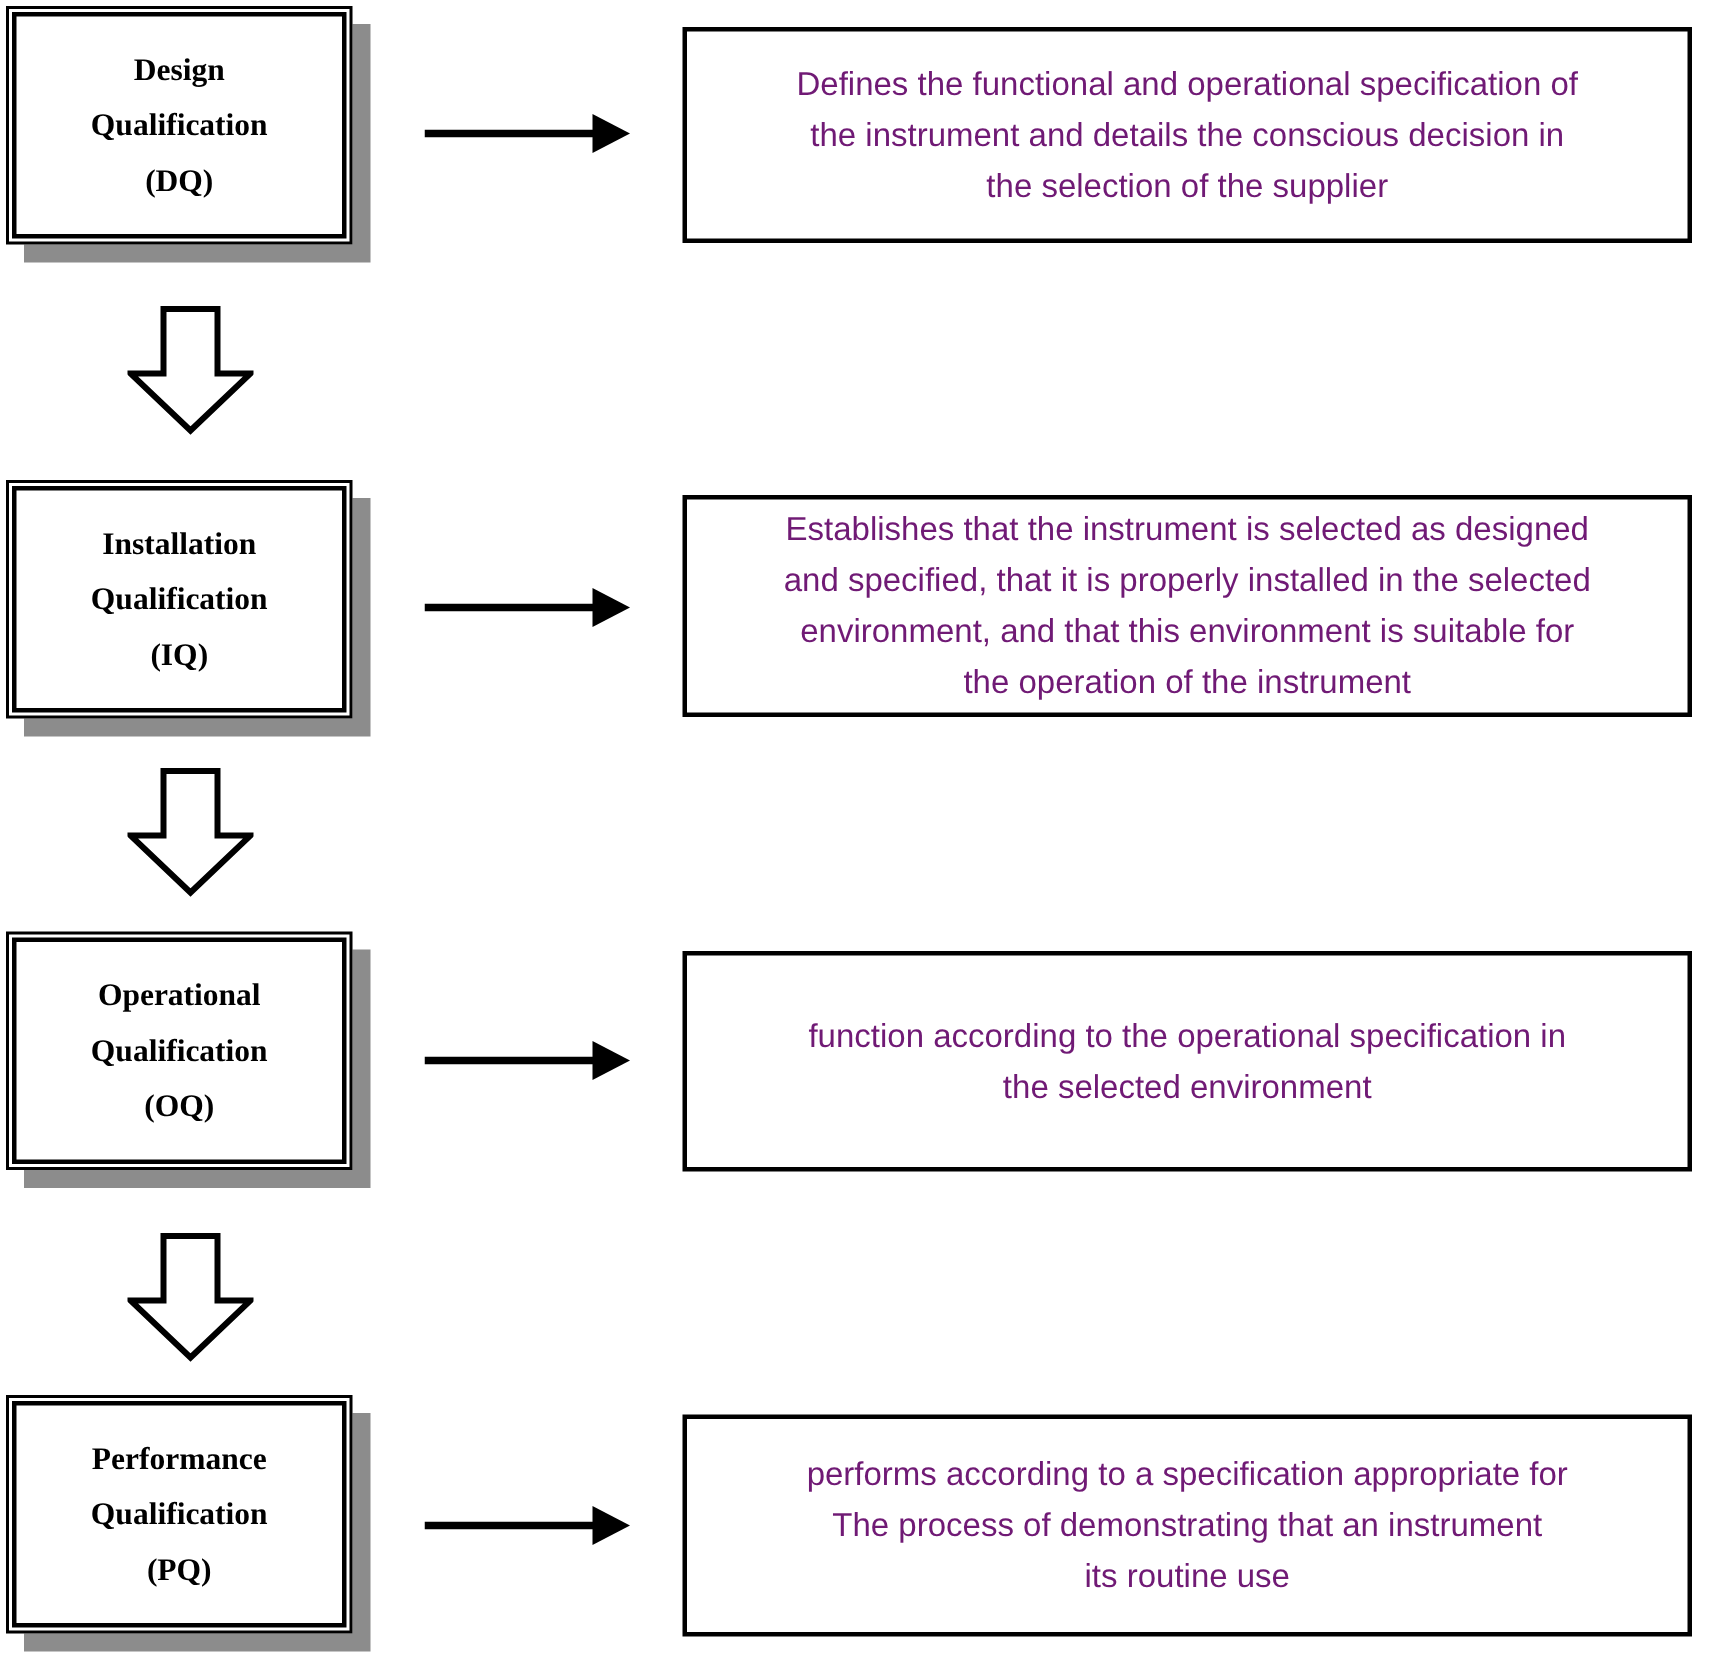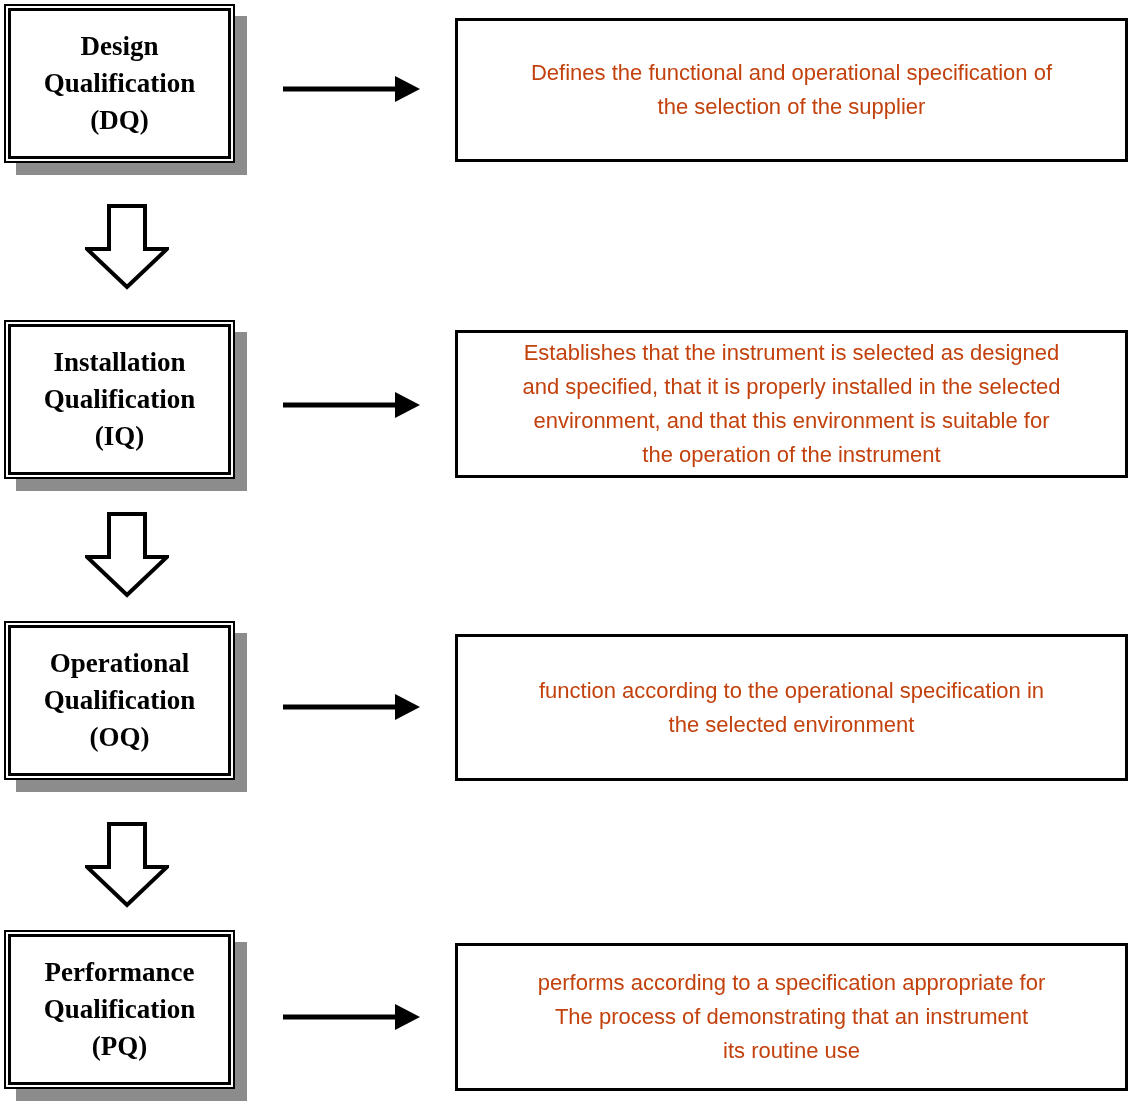--- a/index.html
+++ b/index.html
@@ -34,21 +34,21 @@
     border: 3px solid #000000;
     display: flex;
     flex-direction: column;
     justify-content: center;
     align-items: center;
   }
   .stage-line {
     display: block;
     font-family: "Liberation Serif", serif;
     font-weight: bold;
-    font-size: 27px;
+    font-size: 21px;
     line-height: 37px;
     color: #000000;
     white-space: nowrap;
   }
 
   
   .desc-box {
     position: absolute;
     left: 455px;
     width: 673px;
@@ -59,21 +59,21 @@
     flex-direction: column;
     justify-content: center;
     align-items: center;
     text-align: center;
   }
   .desc-line {
     display: block;
     font-family: "Liberation Sans", sans-serif;
     font-size: 22px;
     line-height: 34px;
-    color: #c2410c;
+    color: #701a75;
     white-space: nowrap;
   }
 
   
   .h-arrow {
     position: absolute;
     left: 283px;
     width: 137px;
     height: 32px;
   }
@@ -95,20 +95,21 @@
       <span class="stage-line">Qualification</span>
       <span class="stage-line">(DQ)</span>
     </div>
   </div>
   <svg class="h-arrow" style="top:73px;" viewBox="0 0 137 32">
     <line x1="0" y1="16" x2="116" y2="16" stroke="#000000" stroke-width="5"></line>
     <polygon points="112,3 137,16 112,29" fill="#000000"></polygon>
   </svg>
   <div class="desc-box" style="top:18px; height:144px;">
     <span class="desc-line">Defines the functional and operational specification of</span>
+    <span class="desc-line">the instrument and details the conscious decision in</span>
     <span class="desc-line">the selection of the supplier</span>
   </div>
 
   <svg class="down-arrow" style="top:203px;" viewBox="0 0 84 88">
     <path d="M24 3 H60 V46 H82 L42 84 L2 46 H24 Z" fill="#ffffff" stroke="#000000" stroke-width="4" stroke-linejoin="miter"></path>
   </svg>
 
   <div class="stage-box" style="top:320px;">
     <div class="stage-inner">
       <span class="stage-line">Installation</span>

